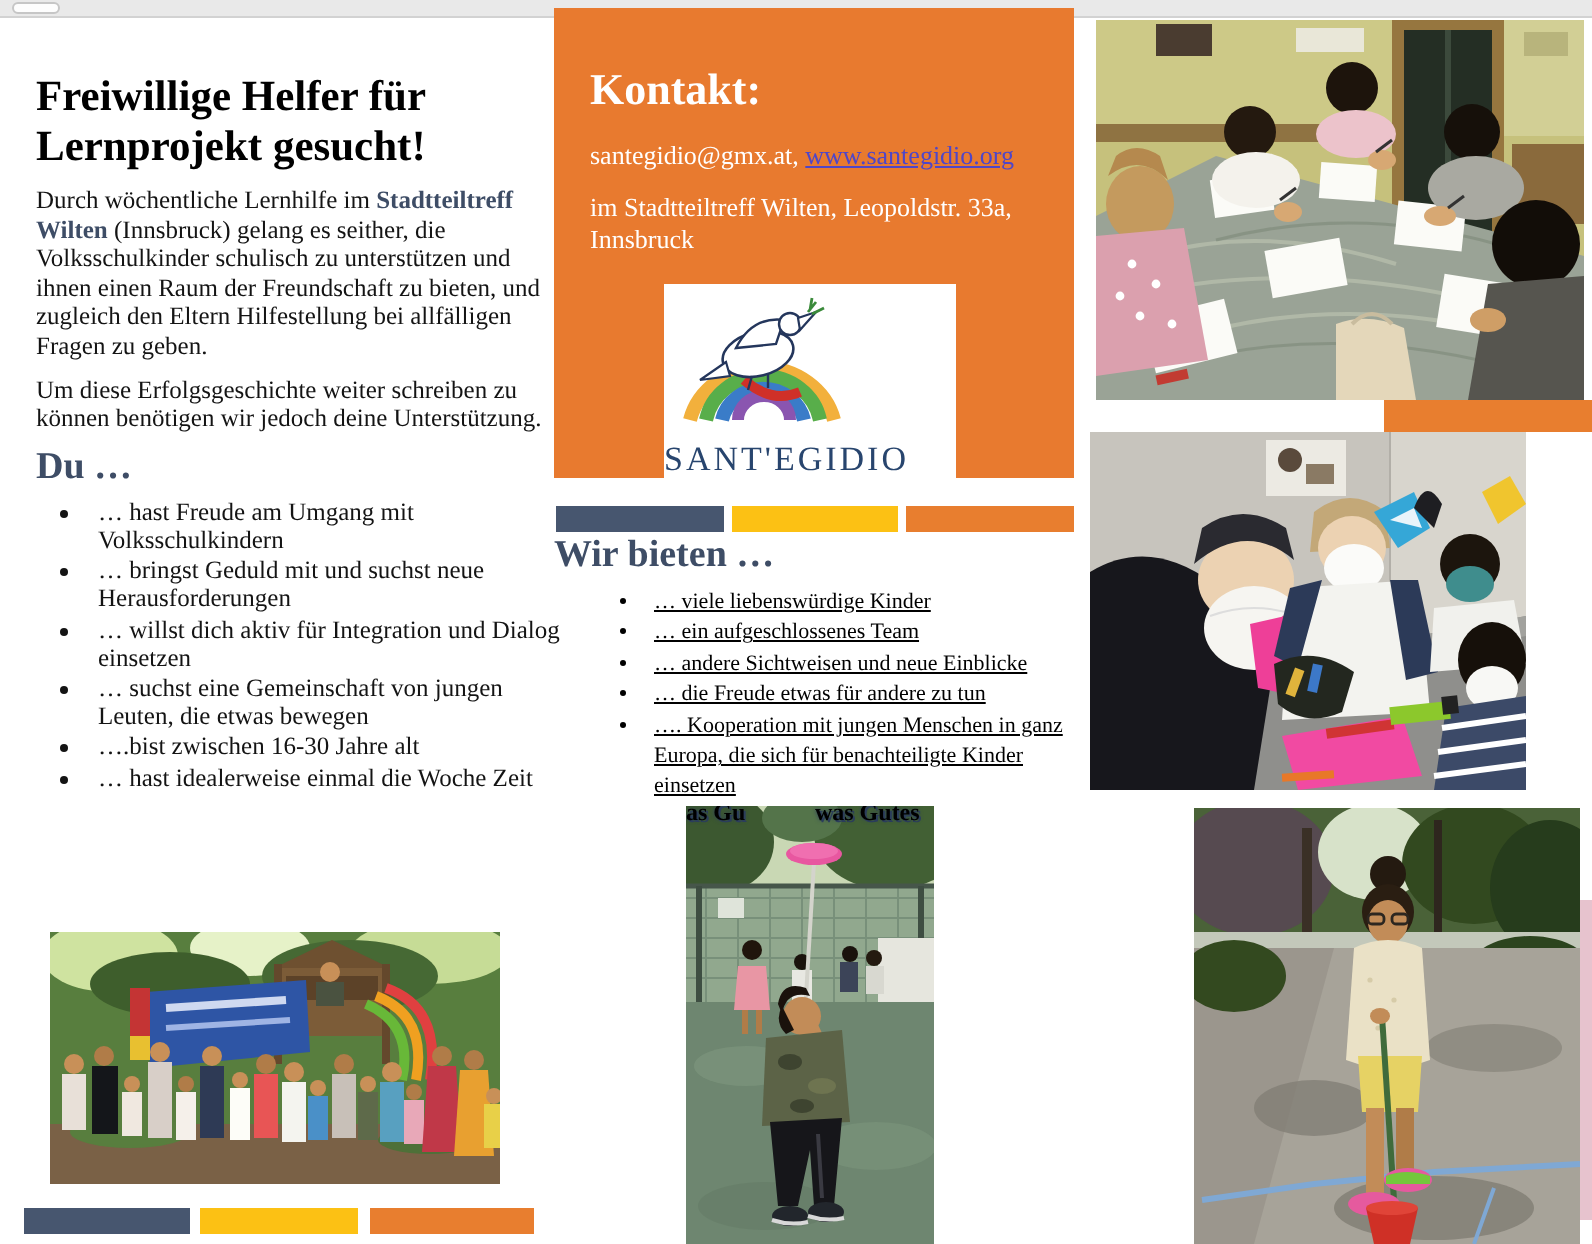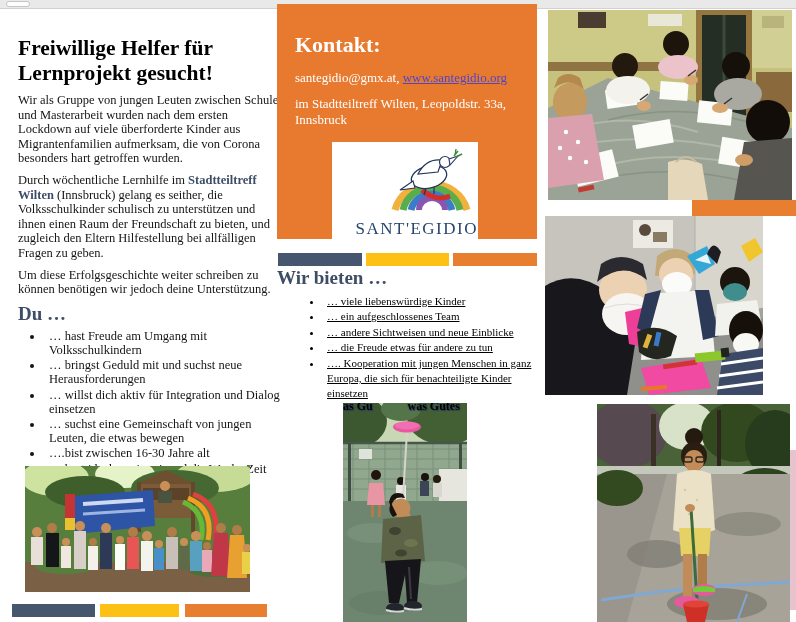--- a/index.html
+++ b/index.html
@@ -23,21 +23,21 @@
   .du-list { padding-left:26px; }
   .du-list li { font-size:12.5px; line-height:14.2px; padding-left:5px; margin-bottom:1px; }
 
   
   .kontakt { left:277px; top:4px; width:260px; height:235px; background:#e87a2f; padding:28px 18px 0 18px; }
   .kontakt h2 { color:#fff; font-size:22px; line-height:26px; font-weight:bold; margin-bottom:12px; }
   .kline { color:#fff; font-size:13px; line-height:16px; margin-bottom:10px; }
   .site-link { color:#4f46c8; }
 
   
-  .logo-box { left:332px; top:142px; width:146px; height:127px; background:#fff; text-align:right; padding-top:6px; }
+  .logo-box { left:332px; top:142px; width:146px; height:127px; background:#fff; text-align:left; padding-top:6px; }
   .logo-text { color:#28456e; font-size:17px; letter-spacing:1.5px; margin-top:1px; font-family:"Liberation Serif",serif; }
 
   
   .bar { height:13px; }
   .bar-navy { background:#47566f; }
   .bar-yellow { background:#fcc114; }
   .bar-orange { background:#e87e2f; }
 
   
   .wir-h { left:277px; top:268px; }
@@ -63,21 +63,20 @@
 <body>
 
 <div class="page">
 
   <div class="topbar abs">
     <div class="topbar-handle"></div>
   </div>
 
   <section class="col-left abs">
     <h1>Freiwillige Helfer für Lernprojekt gesucht!</h1>
-    <p>Wir als Gruppe von jungen Leuten zwischen Schule und Masterarbeit wurden nach dem ersten Lockdown auf viele überforderte Kinder aus Migrantenfamilien aufmerksam, die von Corona besonders hart getroffen wurden.</p>
     <p><span>Durch wöchentliche Lernhilfe im </span><span class="hl">Stadtteiltreff Wilten</span><span> (Innsbruck) gelang es seither, die Volksschulkinder schulisch zu unterstützen und ihnen einen Raum der Freundschaft zu bieten, und zugleich den Eltern Hilfestellung bei allfälligen Fragen zu geben.</span></p>
     <p>Um diese Erfolgsgeschichte weiter schreiben zu können benötigen wir jedoch deine Unterstützung.</p>
     <h2 class="navy-h">Du …</h2>
     <ul class="blist du-list">
         <li>… hast Freude am Umgang mit Volksschulkindern</li>
         <li>… bringst Geduld mit und suchst neue Herausforderungen</li>
         <li>… willst dich aktiv für Integration und Dialog einsetzen</li>
         <li>… suchst eine Gemeinschaft von jungen Leuten, die etwas bewegen</li>
         <li>….bist zwischen  16-30 Jahre alt</li>
         <li>… hast idealerweise einmal die Woche Zeit</li>

